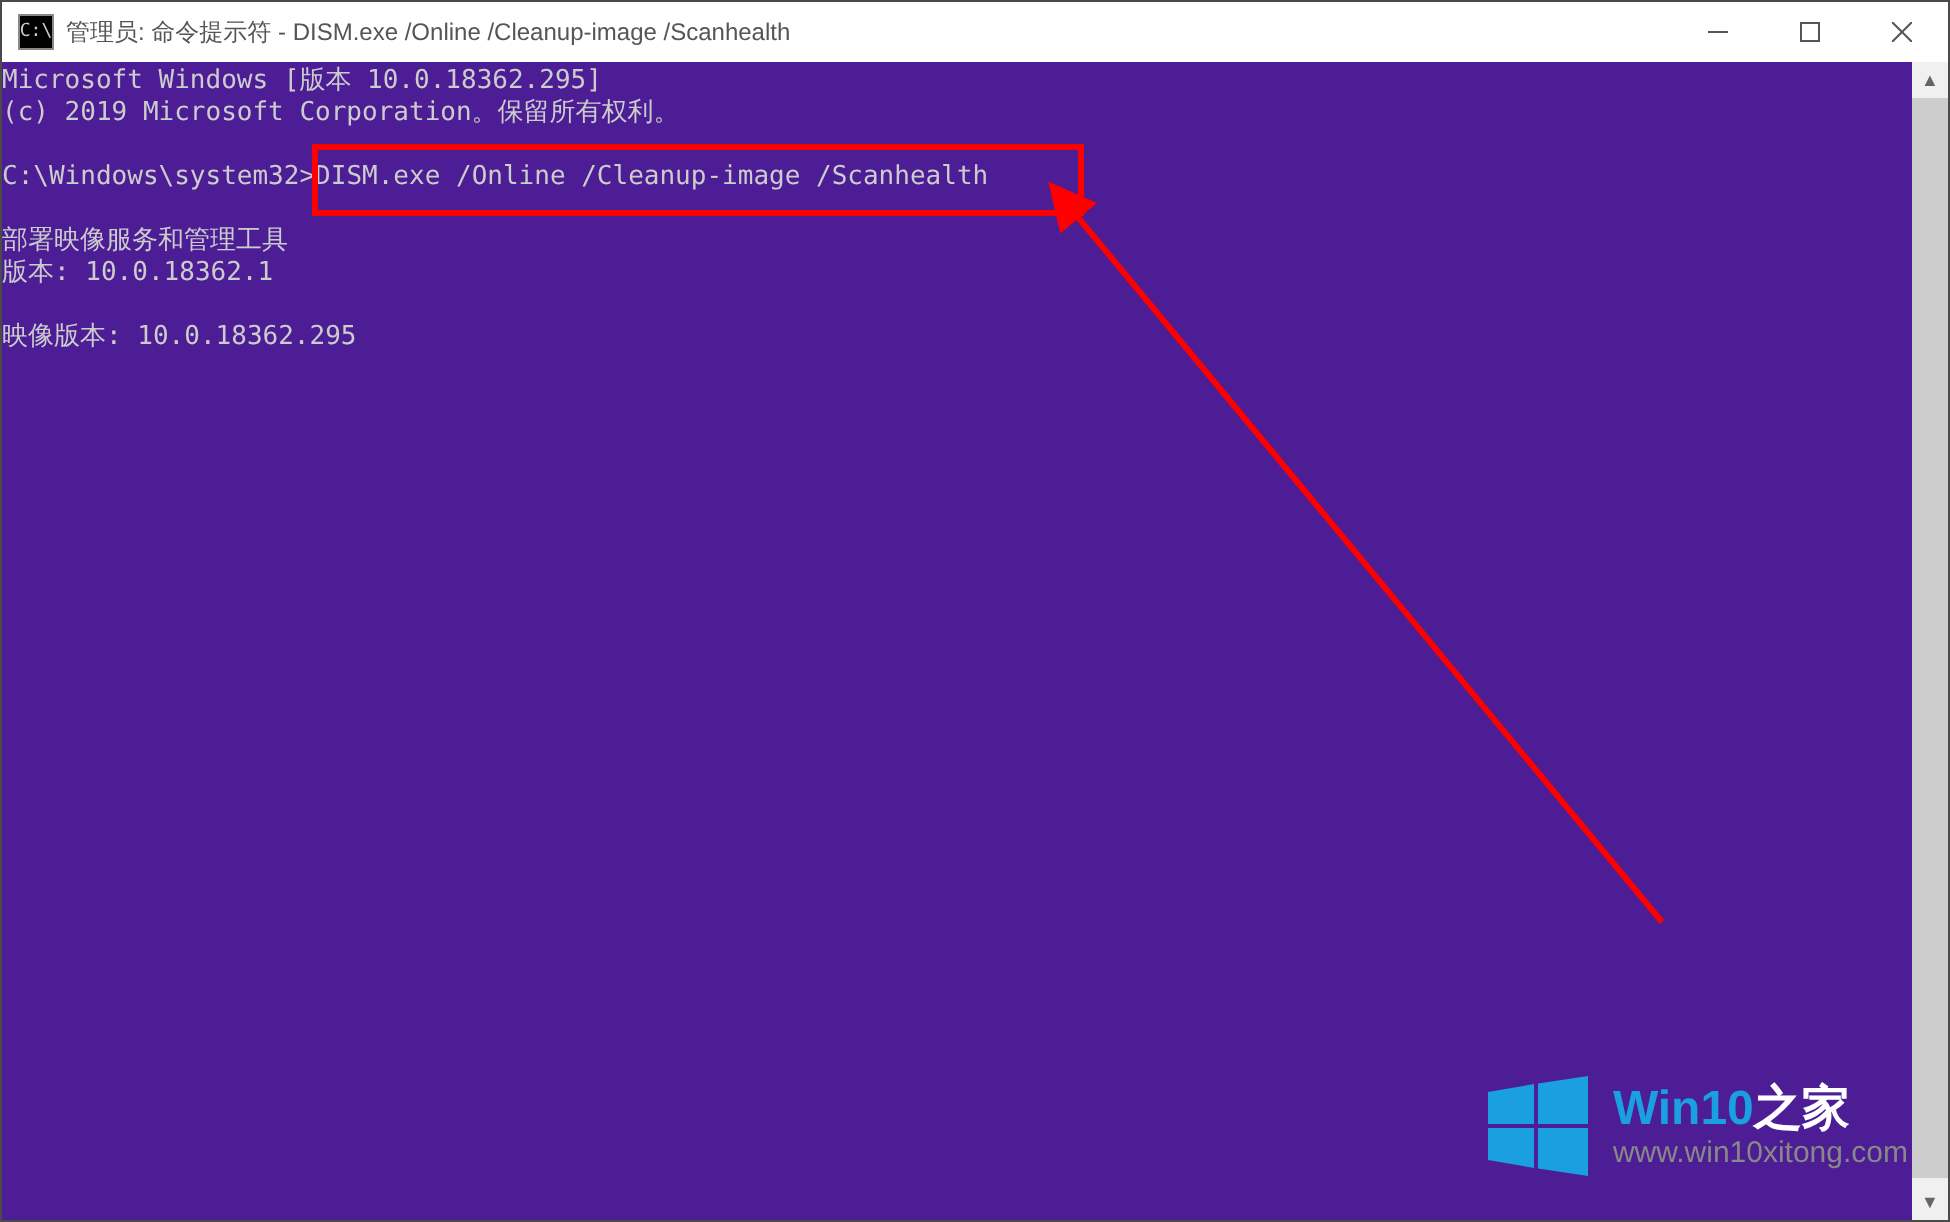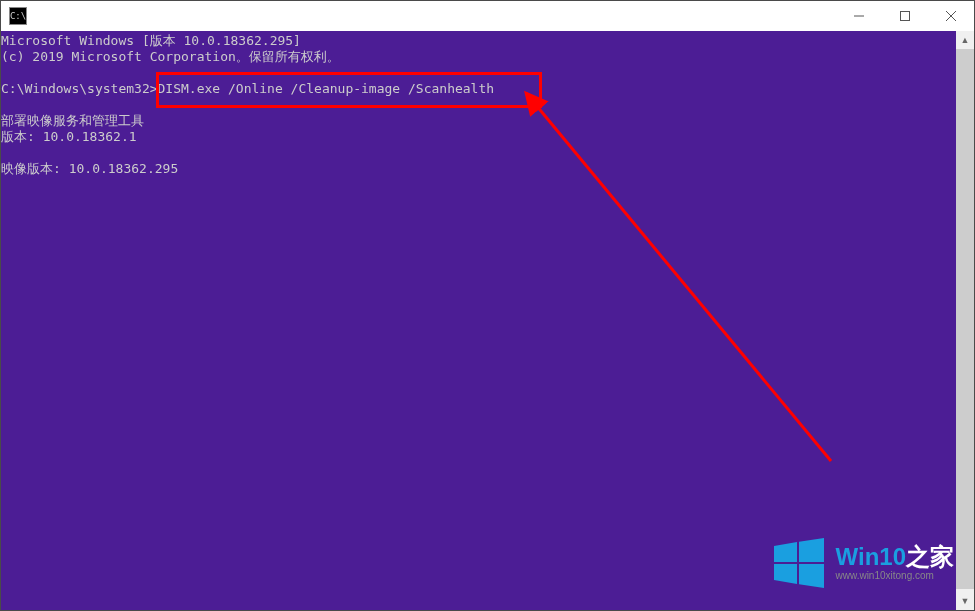--- a/index.html
+++ b/index.html
@@ -16,30 +16,31 @@
   .scroll-btn{width:18px;height:18px;background:#f0f0f0;display:flex;align-items:center;justify-content:center;color:#666;font-size:9px}
   .scroll-thumb{width:18px;background:#cdcdcd;height:540px;margin:0}
   .highlight-box{position:absolute;border:3px solid #ff0000;pointer-events:none}
   .arrow-line{position:absolute;pointer-events:none}
   .watermark{position:absolute;right:20px;bottom:20px;display:flex;align-items:center;gap:10px}
   .wm-logo{width:54px;height:54px;position:relative}
   .wm-logo svg{width:54px;height:54px}
   .wm-text{display:flex;flex-direction:column;line-height:1}
   .wm-title{font-size:24px;font-weight:bold;color:#fff;display:flex;align-items:flex-start}
   .wm-title .accent{color:#1a9fe0}
-  .wm-url{font-size:10px;color:#888;margin-top:2px}
+  .wm-url{font-size:15px;color:#888;margin-top:2px}
 </style>
 </head>
 <body>
 
 <div class="window">
 
   <div class="titlebar">
     <div class="title-left">
       <div class="cmd-icon">C:\</div>
+      <div class="title-text">管理员: 命令提示符 - DISM.exe  /Online /Cleanup-image /Scanhealth</div>
     </div>
     <div class="win-controls">
       <div class="win-btn">
         <svg viewBox="0 0 10 10">
             <line x1="0" y1="5" x2="10" y2="5"></line>
           </svg>
       </div>
       <div class="win-btn">
         <svg viewBox="0 0 10 10">
             <rect x="0.5" y="0.5" width="9" height="9"></rect>

